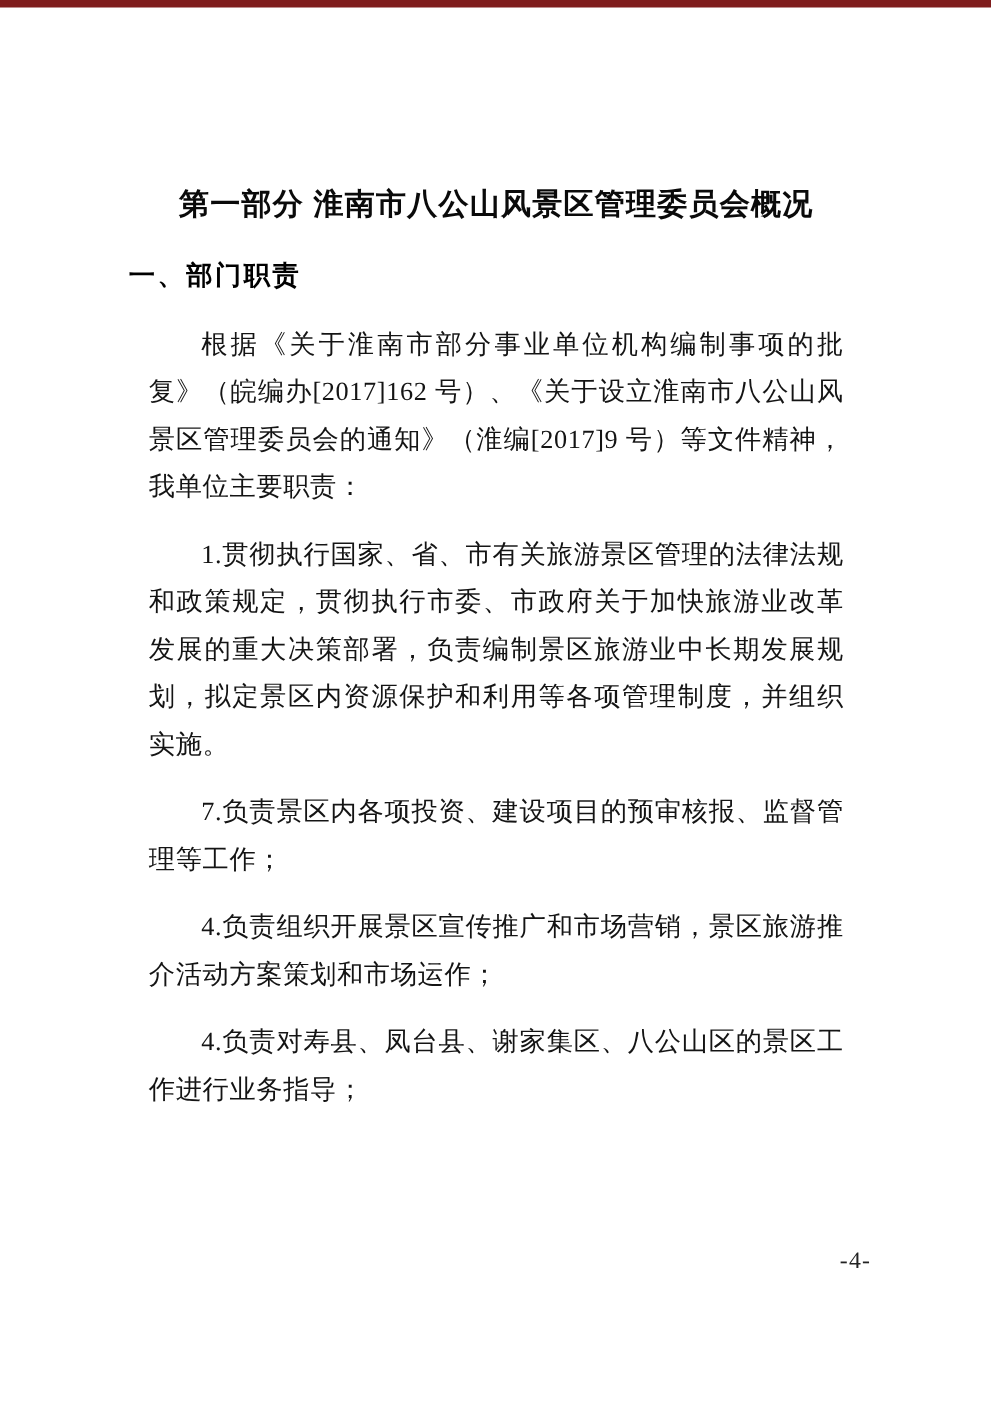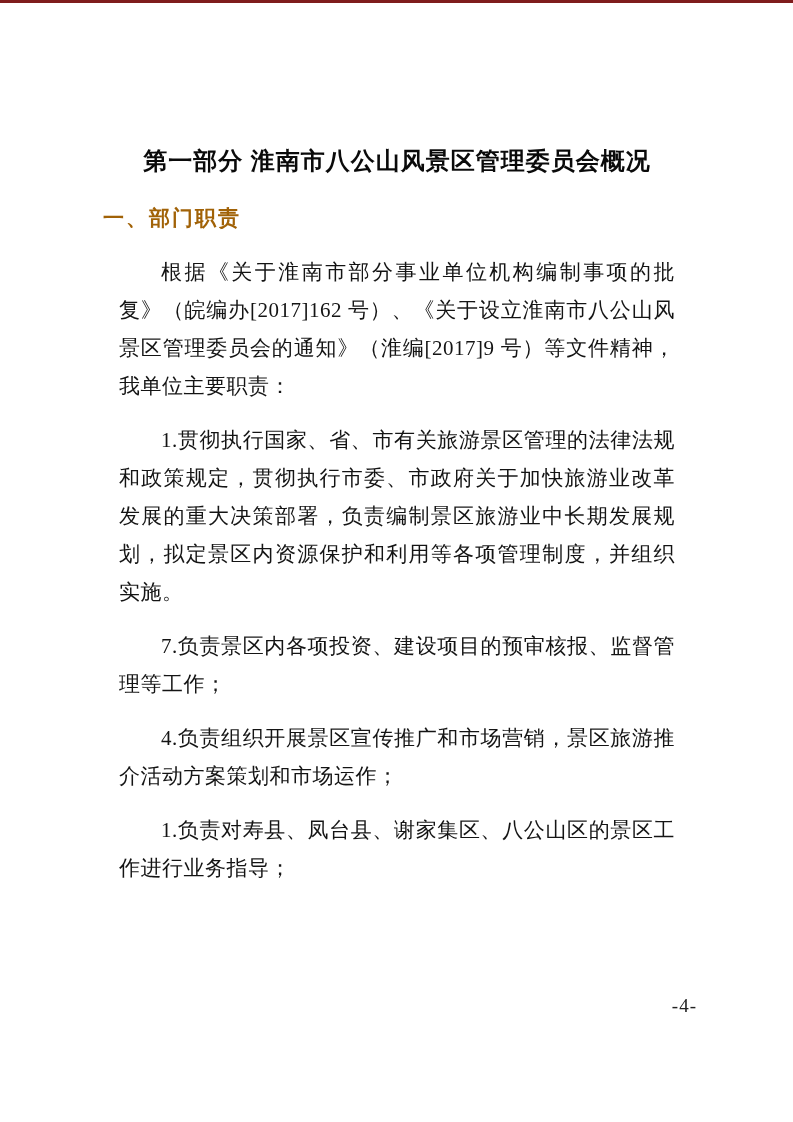--- a/index.html
+++ b/index.html
@@ -12,21 +12,21 @@
     background: #ffffff;
   }
   .page {
     position: relative;
     width: 793px;
     height: 1122px;
     background: #ffffff;
     overflow: hidden;
     color: #141414;
     font-family: "Liberation Serif", "DejaVu Serif", serif;
-    border-top: 3px solid #7f1d1d;
+    border-top: 6px solid #7f1d1d;
     box-sizing: border-box;
   }
   .content {
     position: absolute;
     left: 103px;
     top: 139px;
     width: 588px;
   }
   .doc-title {
     margin: 0;
@@ -41,21 +41,21 @@
     white-space: nowrap;
   }
   .section-heading {
     margin: 19px 0 0 0;
     padding: 0;
     font-family: "Liberation Sans", "DejaVu Sans", sans-serif;
     font-weight: 700;
     font-size: 21px;
     line-height: 38px;
     letter-spacing: 2px;
-    color: #a16207;
+    color: #000000;
   }
   .para {
     margin: 16px;
     padding: 0;
     font-size: 21px;
     line-height: 38px;
     text-align: justify;
     text-justify: inter-character;
     text-indent: 2em;
     letter-spacing: 0.5px;
@@ -76,16 +76,16 @@
 <body>
 
 <div class="page">
   <div class="content">
     <h1 class="doc-title">第一部分 淮南市八公山风景区管理委员会概况</h1>
     <h2 class="section-heading">一、部门职责</h2>
     <p class="para">根据《关于淮南市部分事业单位机构编制事项的批复》（皖编办[2017]162 号）、《关于设立淮南市八公山风景区管理委员会的通知》（淮编[2017]9 号）等文件精神，我单位主要职责：</p>
     <p class="para">1.贯彻执行国家、省、市有关旅游景区管理的法律法规和政策规定，贯彻执行市委、市政府关于加快旅游业改革发展的重大决策部署，负责编制景区旅游业中长期发展规划，拟定景区内资源保护和利用等各项管理制度，并组织实施。</p>
     <p class="para">7.负责景区内各项投资、建设项目的预审核报、监督管理等工作；</p>
     <p class="para">4.负责组织开展景区宣传推广和市场营销，景区旅游推介活动方案策划和市场运作；</p>
-    <p class="para">1.负责对寿县、凤台县、谢家集区、八公山区的景区工作进行业务指导；</p>
+    <p class="para">4.负责对寿县、凤台县、谢家集区、八公山区的景区工作进行业务指导；</p>
   </div>
   <div class="page-number">-4-</div>
 </div>
 
 </body></html>

